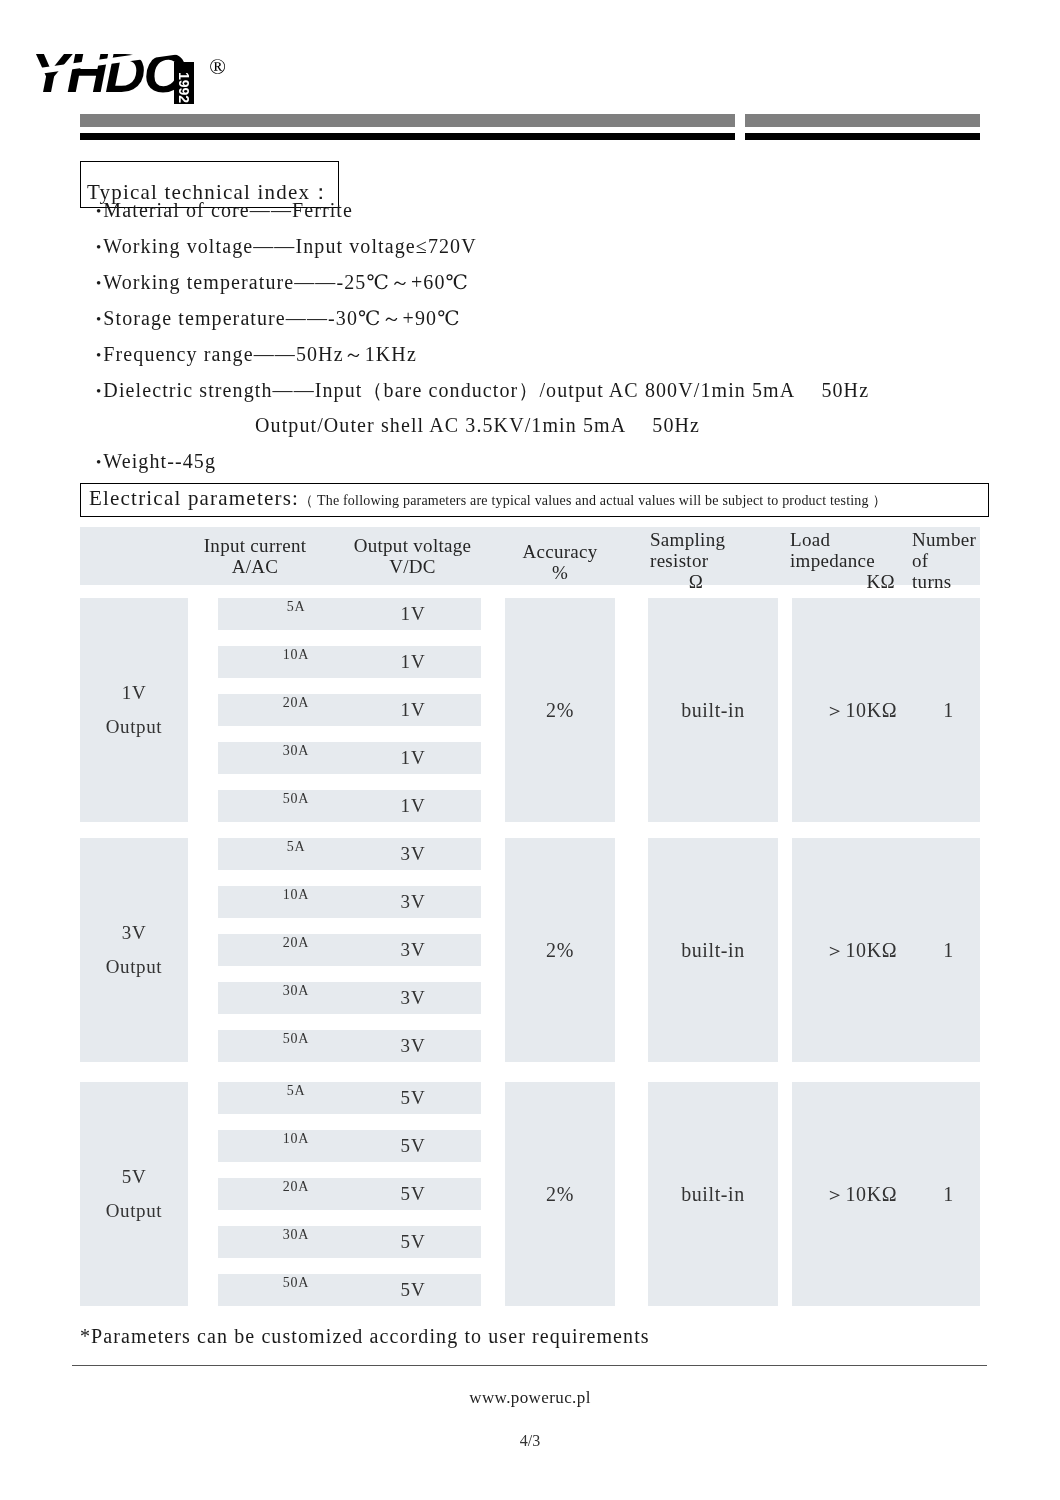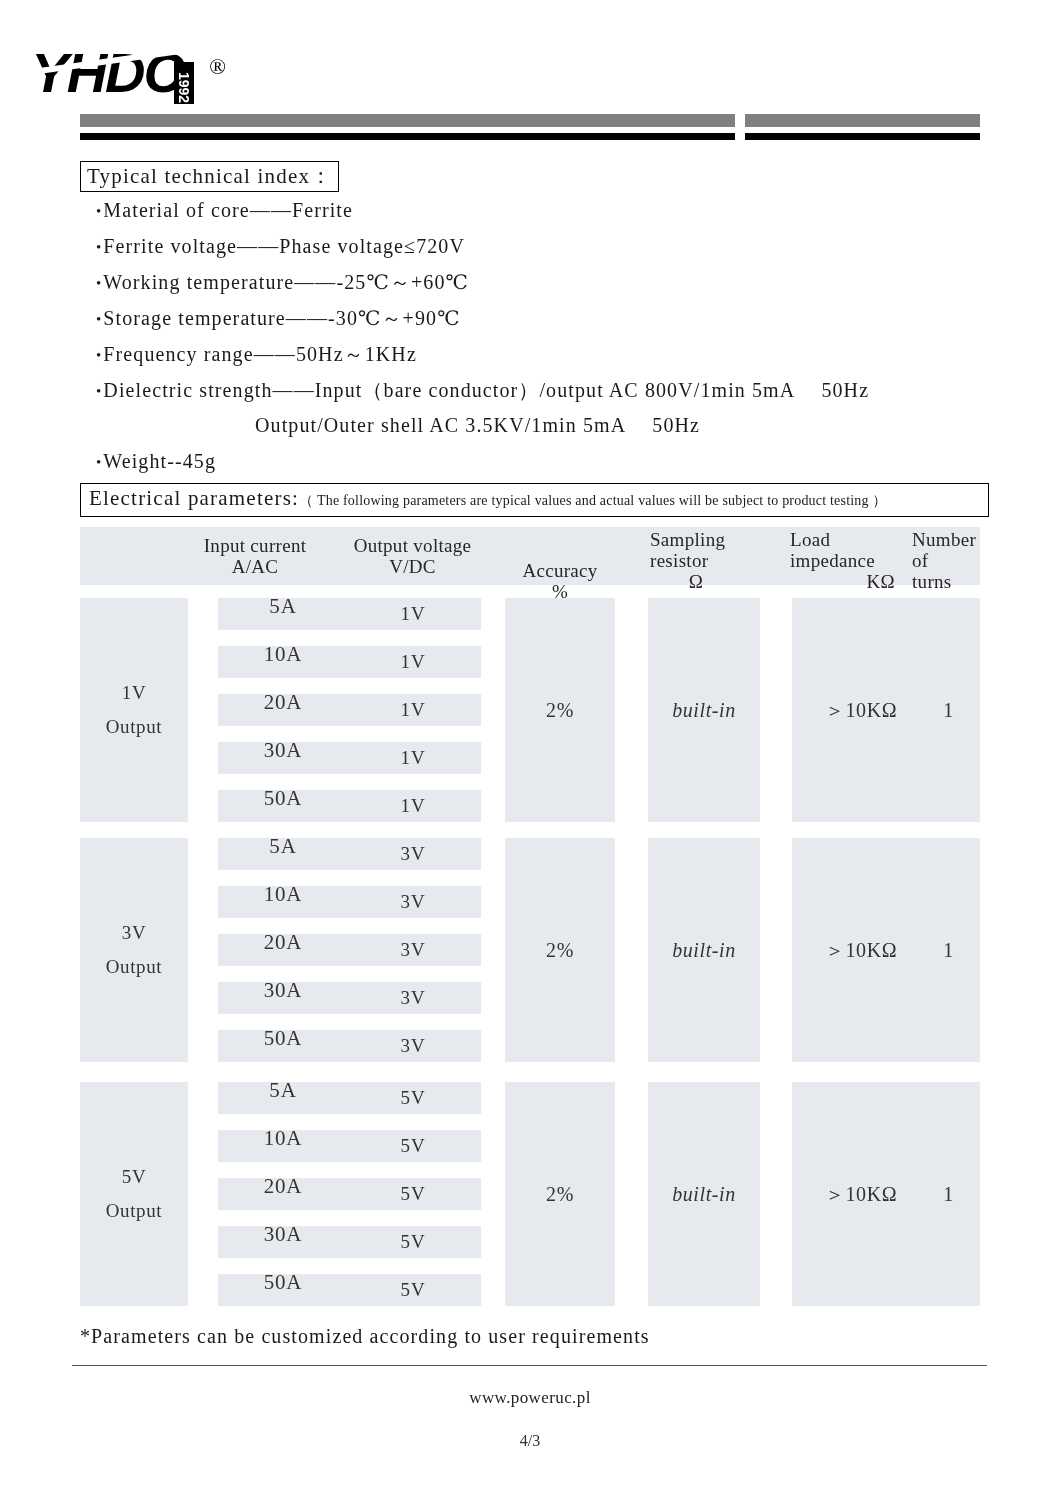--- a/index.html
+++ b/index.html
@@ -44,21 +44,21 @@
 
   .bar-gray-l{position:absolute;left:80px;top:114px;width:655px;height:13px;background:#7f7f7f;}
   .bar-gray-r{position:absolute;left:745px;top:114px;width:235px;height:13px;background:#7f7f7f;}
   .bar-black-l{position:absolute;left:80px;top:133px;width:655px;height:7px;background:#000;}
   .bar-black-r{position:absolute;left:745px;top:133px;width:235px;height:7px;background:#000;}
 
   
   .box-head{
     position:absolute;
     border:1px solid #000;
-    padding:2px 6px 3px 6px;
+    padding:18px 6px 3px 6px;
     font-size:21px;letter-spacing:1.2px;
     background:#fff;white-space:nowrap;
     line-height:24px;
   }
   #typical-head{left:80px;top:161px;}
   #elec-head{left:80px;top:483px;width:895px;padding:2px 4px 3px 8px;}
   #elec-head .big{font-size:21px;letter-spacing:1.2px;margin-top:48px;}
   #elec-head .small{font-size:14px;letter-spacing:0.2px;}
 
   
@@ -83,32 +83,32 @@
     color:#262626;letter-spacing:0.3px;
   }
   .grp-label{
     position:absolute;left:0px;width:108px;background:#e6eaee;
     display:flex;flex-direction:column;align-items:center;justify-content:center;
     font-size:19px;line-height:34px;color:#333;letter-spacing:0.6px;
   }
   .row-block{
     position:absolute;left:138px;width:263px;height:32px;background:#e6eaee;
   }
-  .row-cur{position:absolute;left:25px;top:0;width:80px;height:17px;
-    display:flex;align-items:center;justify-content:center;font-size:21px;color:#333;letter-spacing:0.8px;}
+  .row-cur{position:absolute;left:38px;top:0;width:80px;height:17px;
+    display:flex;align-items:center;justify-content:center;font-size:14px;color:#333;letter-spacing:0.8px;}
   .row-vol{position:absolute;left:160px;top:0;width:70px;height:32px;
     display:flex;align-items:center;justify-content:center;font-size:19px;color:#333;letter-spacing:0.8px;}
 
   .merged{
     position:absolute;background:#e6eaee;
     display:flex;align-items:center;justify-content:center;
     font-size:20px;color:#333;letter-spacing:0.6px;
   }
   .m-acc{left:425px;width:110px;}
-  .m-res{left:568px;width:112px;font-style:italic;}
+  .m-res{left:568px;width:130px;}
   .m-imp{left:712px;width:138px;}
   .m-turn{left:837px;width:63px;}
 
   
   .note{
     position:absolute;left:80px;top:1325px;
     font-size:20px;letter-spacing:1.1px;white-space:nowrap;color:#1a1a1a;
   }
   .rule{position:absolute;left:72px;top:1365px;width:915px;height:1px;background:#555;}
   .site{position:absolute;left:0;top:1388px;width:1060px;text-align:center;font-size:17px;letter-spacing:0.4px;color:#222;}
@@ -132,21 +132,21 @@
   <div class="bar-gray-r"></div>
   <div class="bar-black-l"></div>
   <div class="bar-black-r"></div>
 
   <div class="box-head" id="typical-head">Typical technical index：</div>
 
   <div class="bullet" style="top:199px">
     <span class="dot">•</span><span>Material of core——Ferrite</span>
   </div>
   <div class="bullet" style="top:235px">
-    <span class="dot">•</span><span>Ferrite voltage——Phase voltage≤720V</span>
+    <span class="dot">•</span><span>Working voltage——Input voltage≤720V</span>
   </div>
   <div class="bullet" style="top:271px">
     <span class="dot">•</span><span>Working temperature——-25℃～+60℃</span>
   </div>
   <div class="bullet" style="top:307px">
     <span class="dot">•</span><span>Storage temperature——-30℃～+90℃</span>
   </div>
   <div class="bullet" style="top:343px">
     <span class="dot">•</span><span>Frequency range——50Hz～1KHz</span>
   </div>
@@ -165,21 +165,21 @@
   <div class="hdr-band"></div>
 
   <div class="hdr-cell" style="left:185px;top:535px;width:140px;">
     <div>Input current</div>
     <div>A/AC</div>
   </div>
   <div class="hdr-cell" style="left:335px;top:535px;width:155px;">
     <div>Output voltage</div>
     <div>V/DC</div>
   </div>
-  <div class="hdr-cell" style="left:505px;top:560px;width:110px;">
+  <div class="hdr-cell" style="left:505px;top:541px;width:110px;">
     <div>Accuracy</div>
     <div>%</div>
   </div>
   <div class="hdr-cell" style="left:650px;top:529px;width:112px;text-align:left;">
     <div>Sampling</div>
     <div>resistor</div>
     <div style="text-align:center;width:92px;">Ω</div>
   </div>
   <div class="hdr-cell" style="left:790px;top:529px;width:115px;text-align:left;">
     <div>Load</div>

